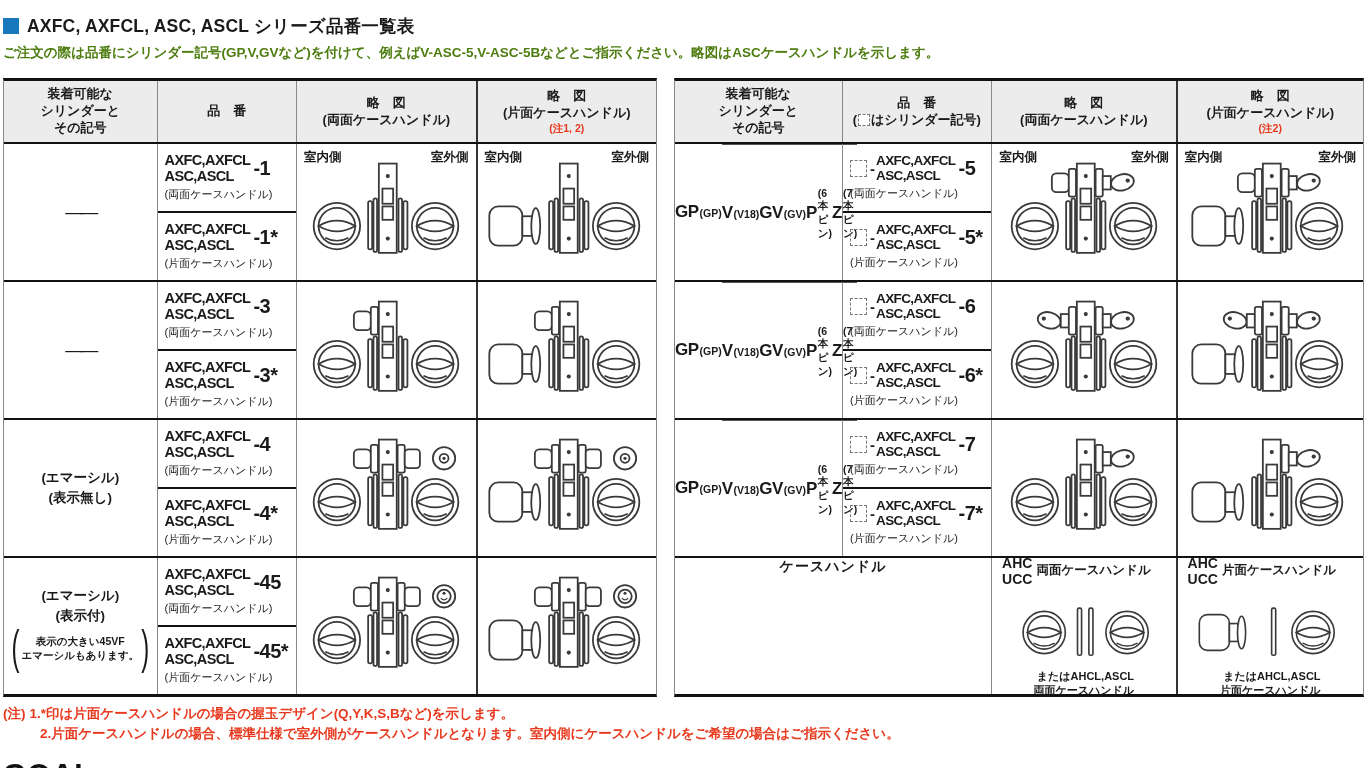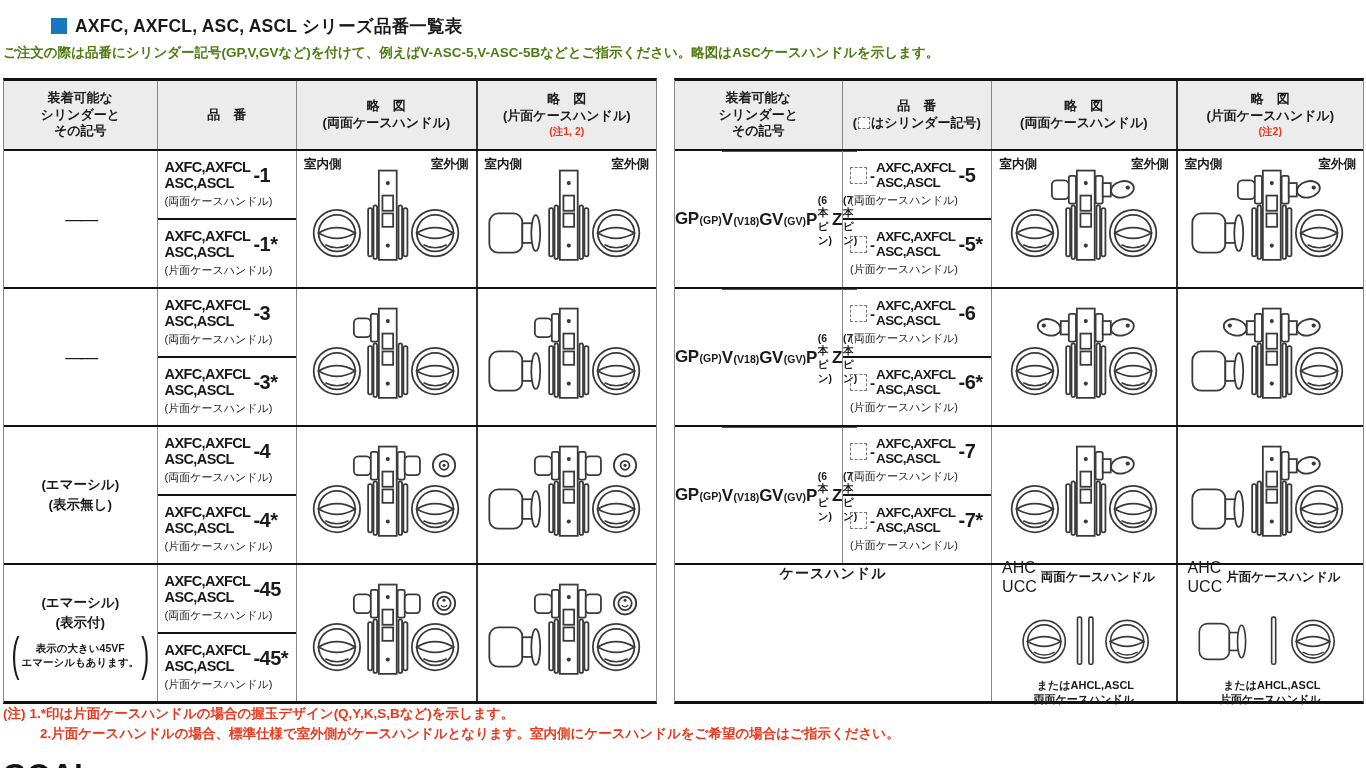--- a/index.html
+++ b/index.html
@@ -1,32 +1,32 @@
 <!DOCTYPE html>
 <html><head>
 <meta charset="utf-8">
 <style>
   * { box-sizing: border-box; margin: 0; padding: 0; }
   html,body { width:1366px; height:768px; overflow:hidden; background:#fff;
     font-family:"Liberation Sans","DejaVu Sans",sans-serif; color:#1a1a1a; }
   .page { position:relative; width:1366px; height:768px; }
 
   
-  .title-bar { position:absolute; left:3px; top:14px; display:flex; align-items:center;margin-left:48px; }
+  .title-bar { position:absolute; left:3px; top:14px; display:flex; align-items:center; }
   .title-sq { width:16px; height:16px; background:#1878be; margin-right:8px; }
   .title-tx { font-size:17.5px; font-weight:700; letter-spacing:0.2px; }
   .intro { position:absolute; left:3px; top:44px; font-size:13.5px; font-weight:700; color:#4d7c0f; }
 
   
   .tbl { position:absolute; top:78px; border-top:3px solid #111; border-bottom:3px solid #111;
          border-left:1px solid #888; border-right:1px solid #888; background:#fff; }
   .tbl-left  { left:3px;   width:654px; }
   .tbl-right { left:674px; width:690px; }
 
-  .hrow { display:flex; height:68px; background:#ececec; }
+  .hrow { display:flex; height:61px; background:#ececec; }
   .trow { display:flex; height:138px; border-top:2px solid #111; }
   .cell { border-left:1px solid #888; height:100%; }
   .cell:first-child { border-left:none; }
 
   
   .tbl-left .c1{width:153px;} .tbl-left .c2{width:140px;}
   .tbl-left .c3{width:180px;} .tbl-left .c4{width:181px; border-left-width:2px; border-left-color:#333;}
   
   .tbl-right .c1{width:167px;} .tbl-right .c2{width:150px;}
   .tbl-right .c3{width:185px;} .tbl-right .c4{width:188px; border-left-width:2px; border-left-color:#333;}
@@ -67,21 +67,21 @@
   
   .dcell { position:relative; display:flex; align-items:center; justify-content:center; }
   .rl { position:absolute; top:5px; font-size:12.5px; font-weight:600; }
   .rl-in { left:7px; } .rl-out { right:7px; }
 
   
   .case-label-cell { width:317px; display:flex; align-items:flex-start; justify-content:center;
                      font-size:14px; font-weight:700; letter-spacing:1px; }
   .casecell { display:flex; flex-direction:column; align-items:center; justify-content:center; padding:4px 0; }
   .case-top { display:flex; align-items:center; align-self:flex-start; margin-left:10px; }
-  .case-codes { font-size:16px; line-height:1.15; font-weight:400; }
+  .case-codes { font-size:14px; line-height:1.15; font-weight:700; }
   .case-cap { font-size:12.5px; font-weight:600; margin-left:4px; }
   .case-alt { font-size:11px; font-weight:600; line-height:1.3; text-align:right; }
 
   
   .notes { position:absolute; left:3px; top:704px; color:#e8391e; font-size:13.5px; font-weight:700; line-height:1.45; }
   .notes .nrow { display:flex; }
   .notes .npre { margin-right:4px; }
   .notes .n2 { margin-left:37px; }
   .goal { position:absolute; left:3px; top:757px; font-size:30px; font-weight:700; letter-spacing:1px; color:#111; }
 </style>

